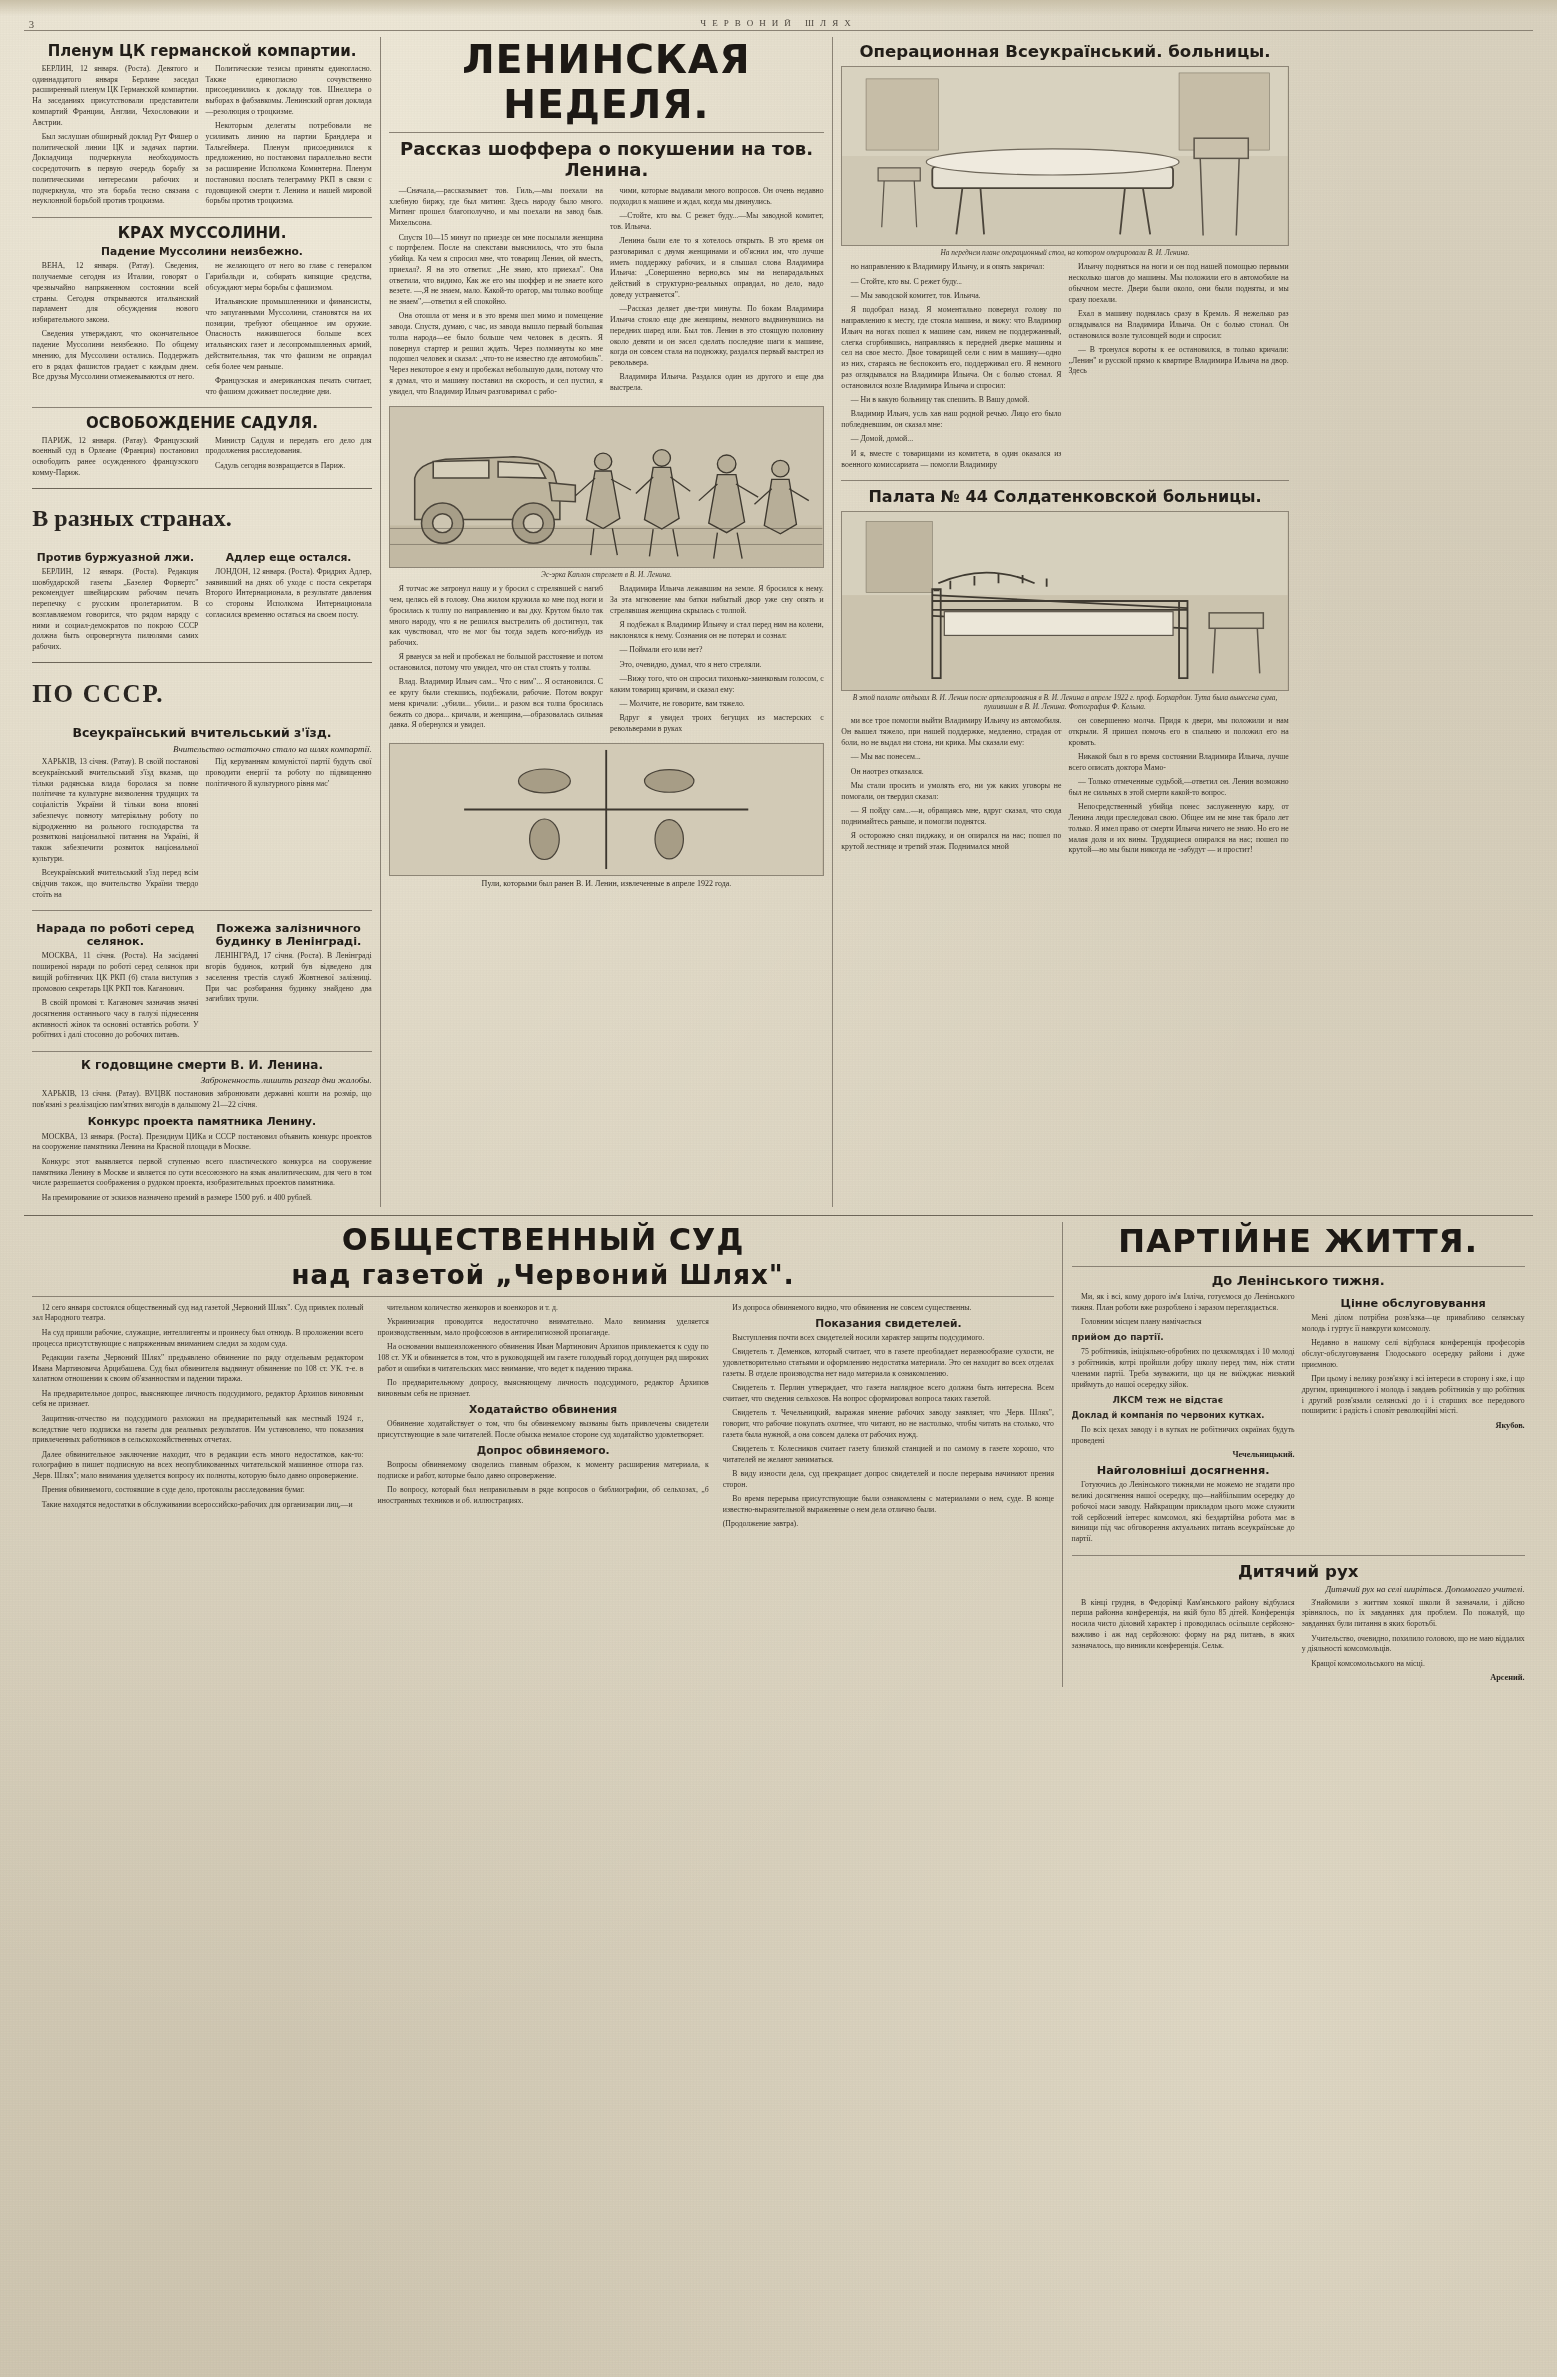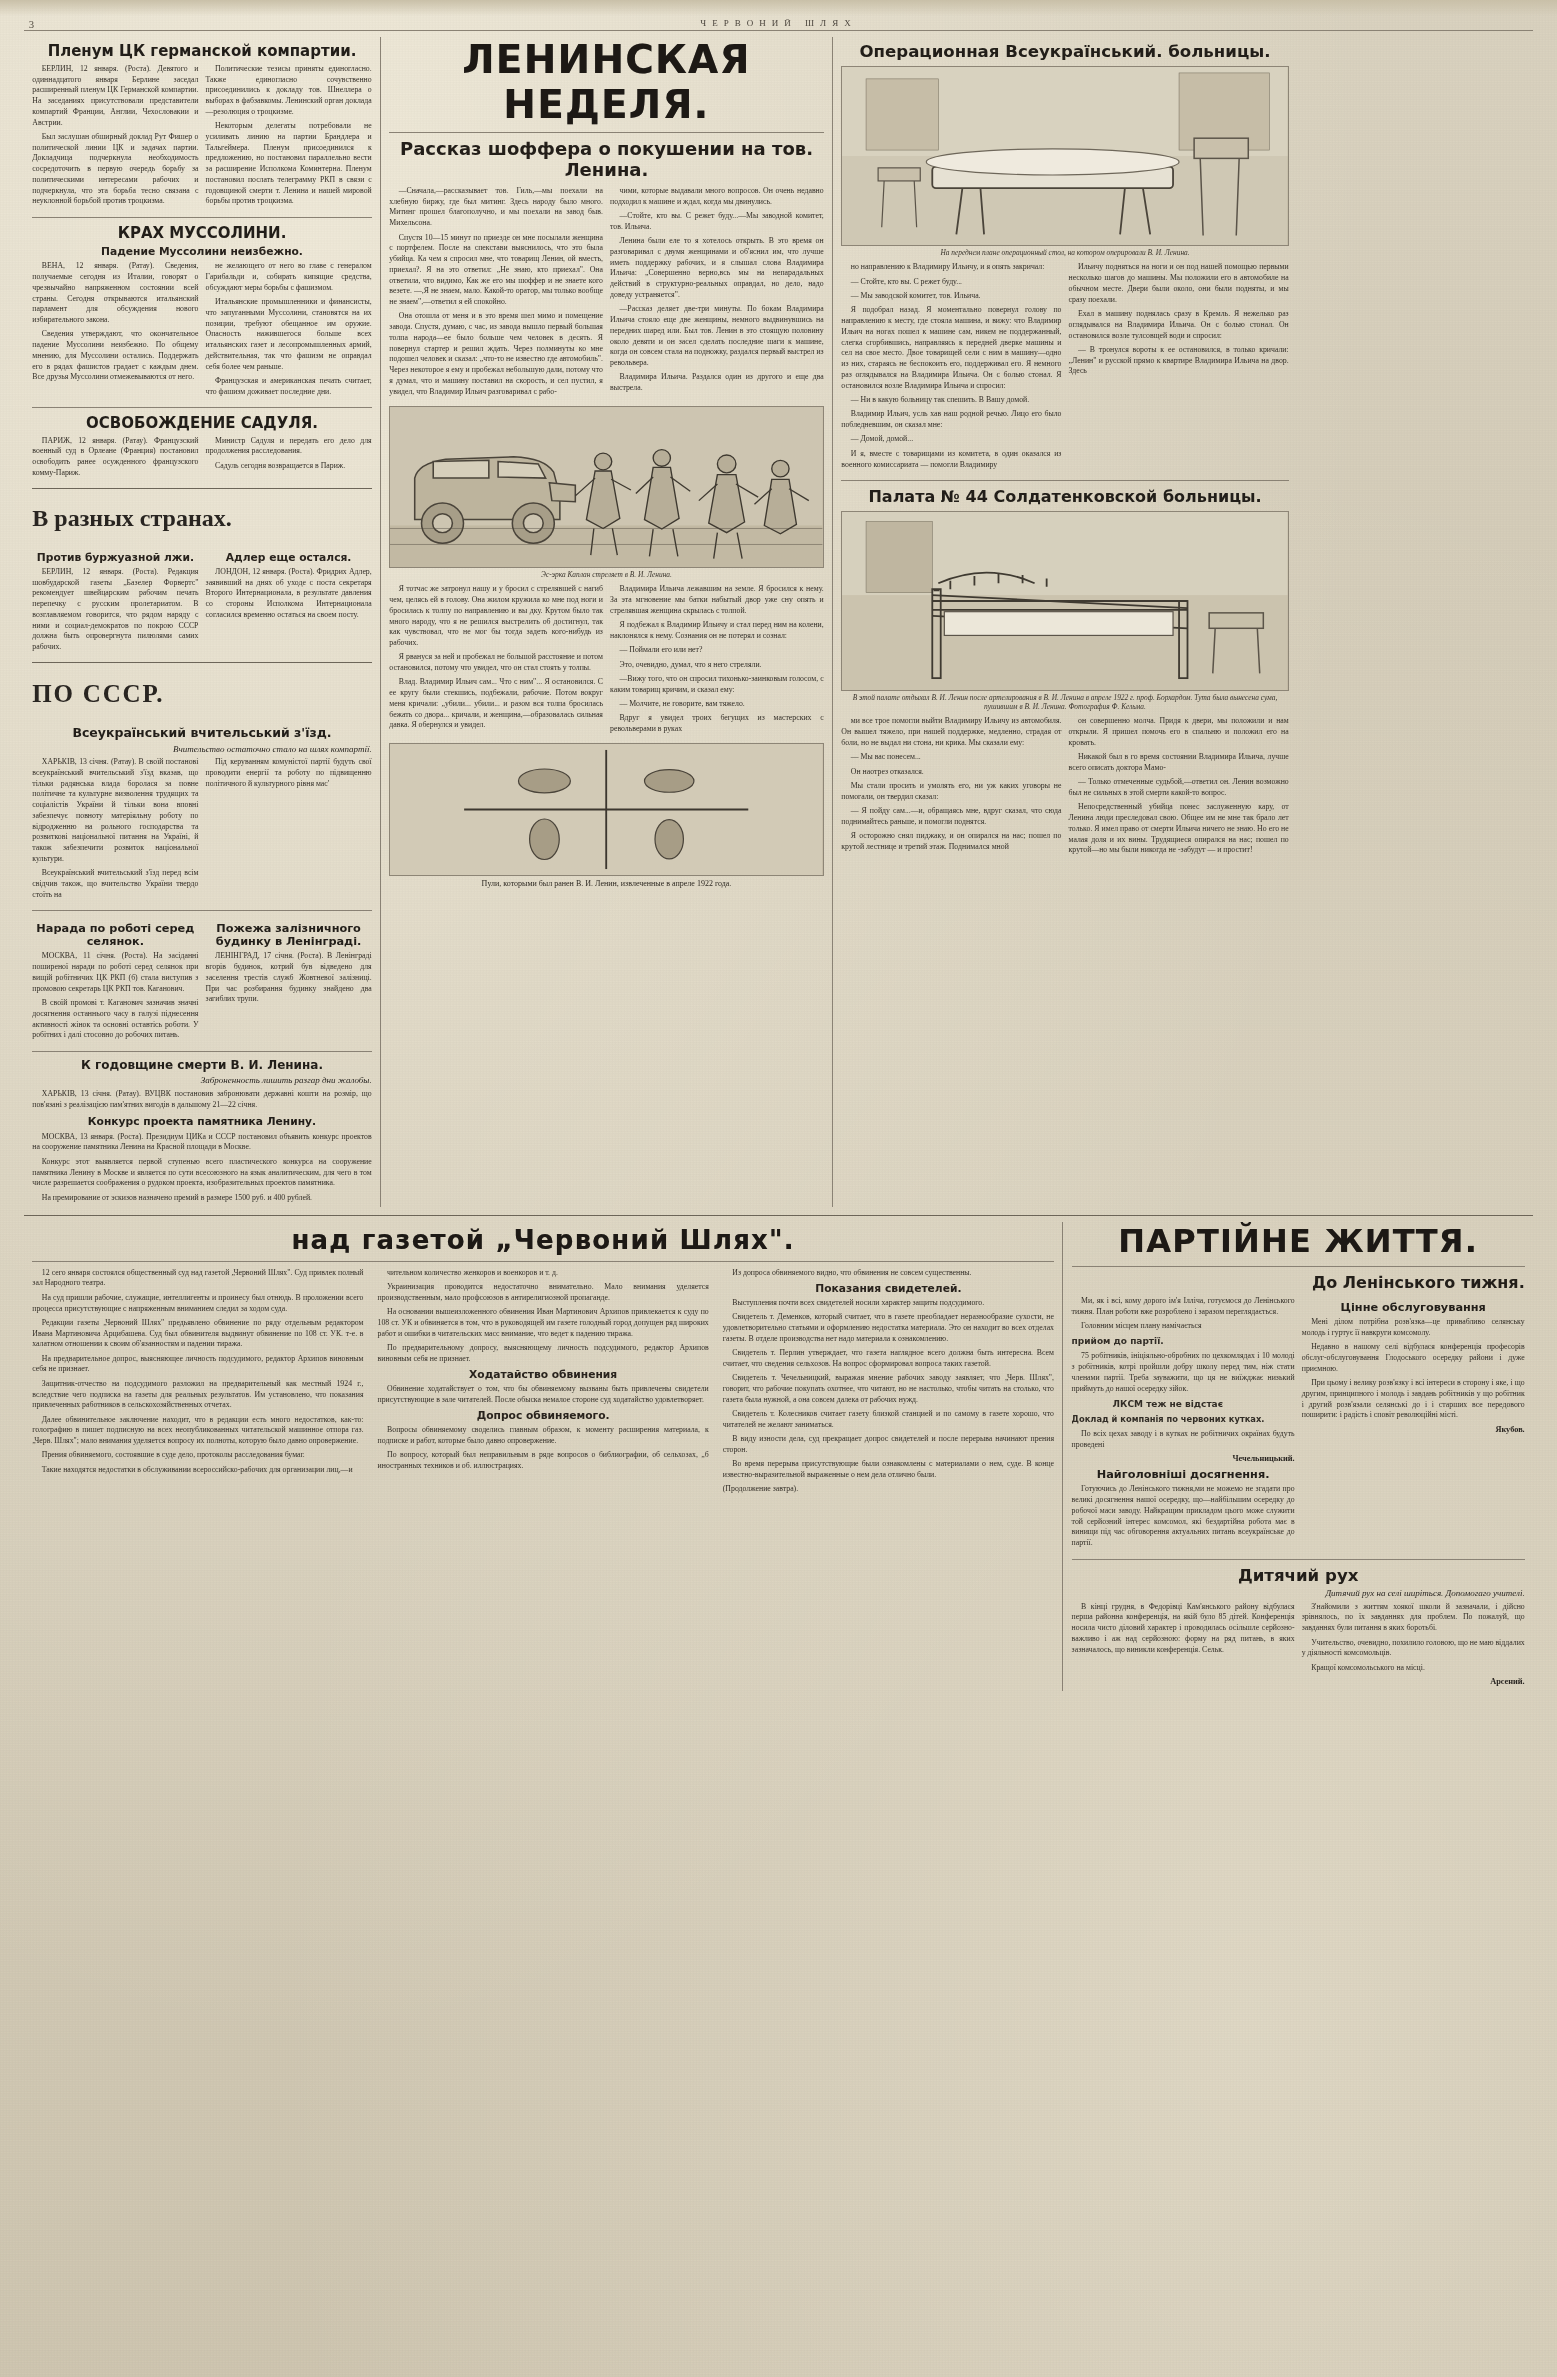--- a/index.html
+++ b/index.html
@@ -443,20 +443,21 @@
           <p class="body">Непосредственный убийца понес заслуженную кару, от Ленина люди преследовал свою. Общее им не мне так брало лет только. Я имел право от смерти Ильича ничего не знаю. Но его не малая доля и их вины. Трудящиеся опирался на нас; пошел по крутой—но мы были никогда не -забудут — и простит!</p>
         </div>
       </div>
     </div>
   </div>
 
   <div class="hr2" style="margin:8.3px 0 6px 0;"></div>
 
   <div class="cols">
     <div class="col vrule" style="width:1040px;">
+      <h1 class="head-main" style="font-size:30px;margin-bottom:0;">ОБЩЕСТВЕННЫЙ СУД</h1>
       <h1 class="head-main" style="font-size:26px;margin-top:2.4px;">над газетой „Червоний Шлях".</h1>
       <div class="hr"></div>
       <div class="subcols" style="gap:14px;">
         <div class="subcol">
           <p class="body">12 сего января состоялся общественный суд над газетой „Червоний Шлях". Суд привлек полный зал Народного театра.</p>
           <p class="body">На суд пришли рабочие, служащие, интеллигенты и проинесу был отнюдь. В проложении всего процесса присутствующие с напряженным вниманием следил за ходом суда.</p>
           <p class="body">Редакции газеты „Червоний Шлях" предьявлено обвинение по ряду отдельным редактором Ивана Мартиновича Арцибашева. Суд был обвинителя выдвинут обвинение по 108 ст. УК. т-е. в халатном отношении к своим об'язанностям и падении тиража.</p>
           <p class="body">На предварительное допрос, выясняющее личность подсудимого, редактор Архипов виновным себя не признает.</p>
           <p class="body">Защитник-отчество на подсудимого разложил на предварительный как местный 1924 г., вследствие чего подписка на газеты для реальных результатов. Им установлено, что показания привлеченных работников в сельскохозяйственных отчетах.</p>
           <p class="body">Далее обвинительное заключение находит, что в редакции есть много недостатков, как-то: голографию в пишет подписную на всех неопубликованных читательской машинное отпора газ. „Черв. Шлях"; мало внимания уделяется вопросу их полноты, которую было давно опровержение.</p>
@@ -485,21 +486,21 @@
           <p class="body">В виду изности дела, суд прекращает допрос свидетелей и после перерыва начинают прения сторон.</p>
           <p class="body">Во время перерыва присутствующие были ознакомлены с материалами о нем, суде. В конце известно-выразительной выраженные о нем дела отлично были.</p>
           <p class="body center" style="text-indent:0;">(Продолжение завтра).</p>
         </div>
       </div>
     </div>
 
     <div class="col" style="width:470px;">
       <h1 class="head-main" style="font-size:32px;">ПАРТІЙНЕ ЖИТТЯ.</h1>
       <div class="hr"></div>
-      <h3 class="sec" style="font-size:16px;text-align:right;">До Ленінського тижня.</h3>
+      <h3 class="sec" style="font-size:13px;">До Ленінського тижня.</h3>
       <div class="subcols">
         <div class="subcol">
           <p class="body">Ми, як і всі, кому дорого ім'я Ілліча, готуємося до Ленінського тижня. План роботи вже розроблено і заразом переглядається.</p>
           <p class="body">Головним місцем плану намічається</p>
           <p class="body center blk" style="text-indent:0;font-size:9px;">прийом до партії.</p>
           <p class="body">75 робітників, ініціяльно-обробних по цехкомлядах і 10 молоді з робітників, котрі пройшли добру школу перед тим, ніж стати членами партії. Треба зауважити, що ця не виїжджає низький приймуть до нашої осередку зійок.</p>
           <p class="body center blk" style="text-indent:0;font-size:9px;margin-left:41px;">ЛКСМ теж не відстає</p>
           <p class="body center blk" style="text-indent:0;font-size:8.3px;">Доклад й компанія по червоних кутках.</p>
           <p class="body">По всіх цехах заводу і в кутках не робітничих окраїнах будуть проведені</p>
           <div class="sign">Чечельницький.</div>

